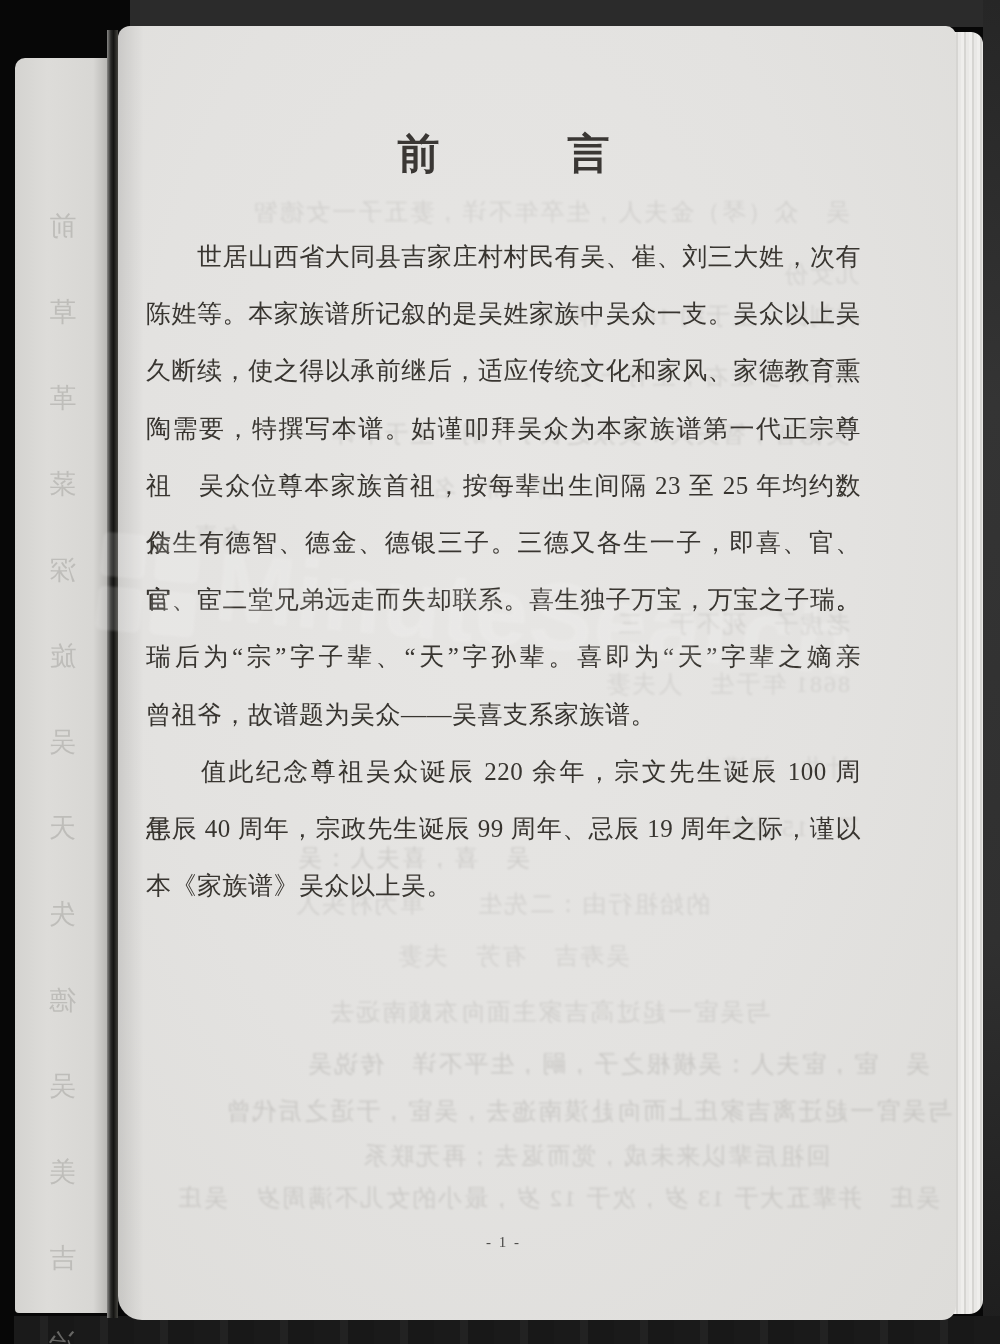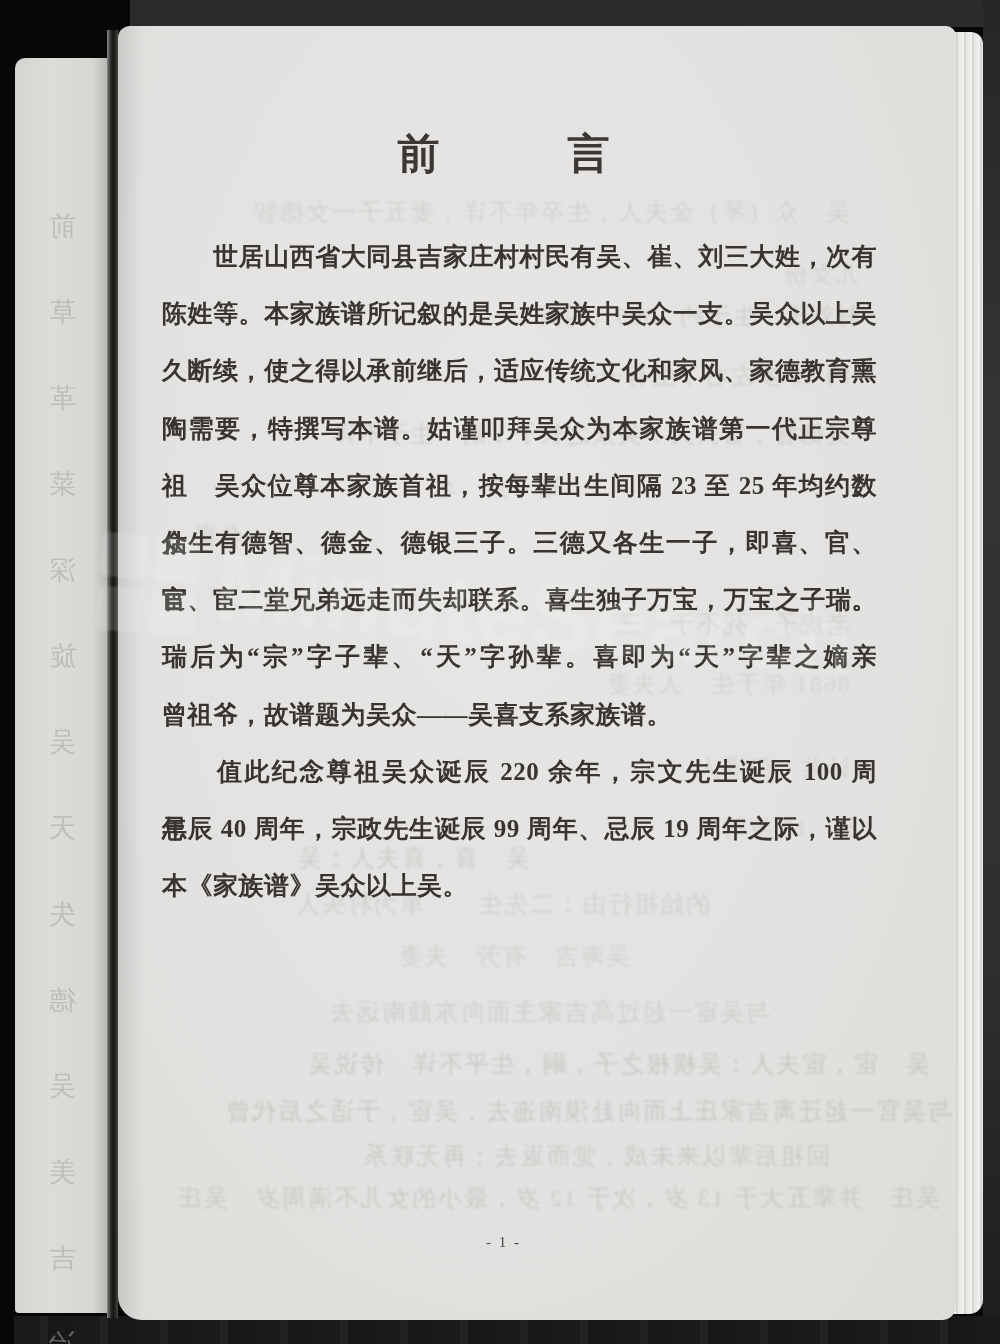--- a/index.html
+++ b/index.html
@@ -36,21 +36,21 @@
   
   .ghosts{position:absolute;inset:0;z-index:2;pointer-events:none;}
   .ghost-line{position:absolute;transform:scaleX(-1);color:#6f6c67;filter:blur(0.8px);
               font-size:24px;white-space:nowrap;overflow:hidden;letter-spacing:2px;}
 
   
   .content{position:absolute;left:118px;top:26px;width:838px;height:1294px;z-index:3;}
   .doc-title{position:absolute;left:28px;top:100px;width:715px;display:flex;
              justify-content:center;gap:128px;font-size:42px;font-weight:bold;
              color:#3a3734;margin:0;}
-  .body-lines{position:absolute;left:44px;top:202px;width:715px;color:#383530;font-weight:bold;}
+  .body-lines{position:absolute;left:28px;top:202px;width:715px;color:#383530;}
   .line{height:57.2px;line-height:57.2px;font-size:25px;text-align:justify;
         text-align-last:justify;letter-spacing:.5px;}
   .line.last{text-align-last:left;}
   .page-number{position:absolute;left:28px;top:1208px;width:715px;text-align:center;
                font-size:15px;color:#4c4b49;letter-spacing:2px;}
 
   
   .watermark{position:absolute;left:88px;top:556px;width:810px;height:210px;z-index:4;
              transform:rotate(5deg);opacity:.14;filter:blur(1px);pointer-events:none;}
   .wm-logo{position:absolute;left:6px;top:10px;display:grid;

